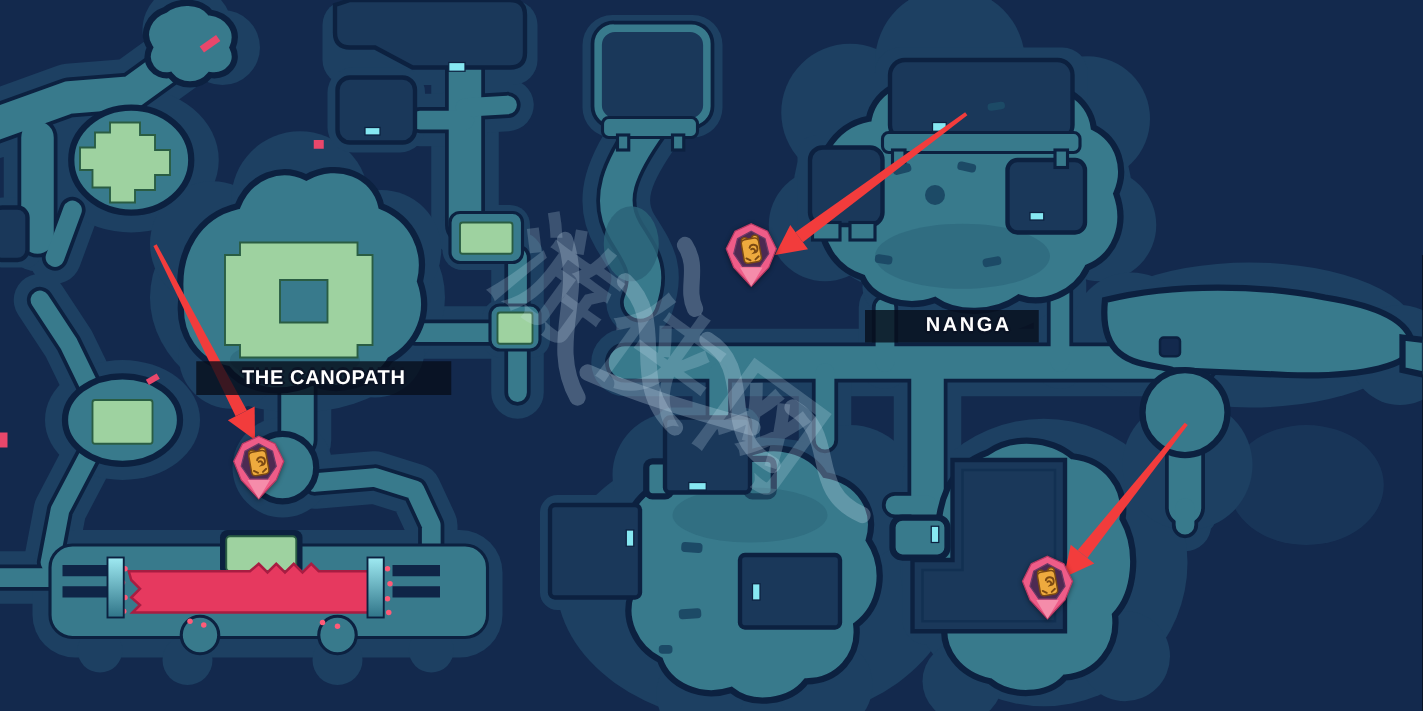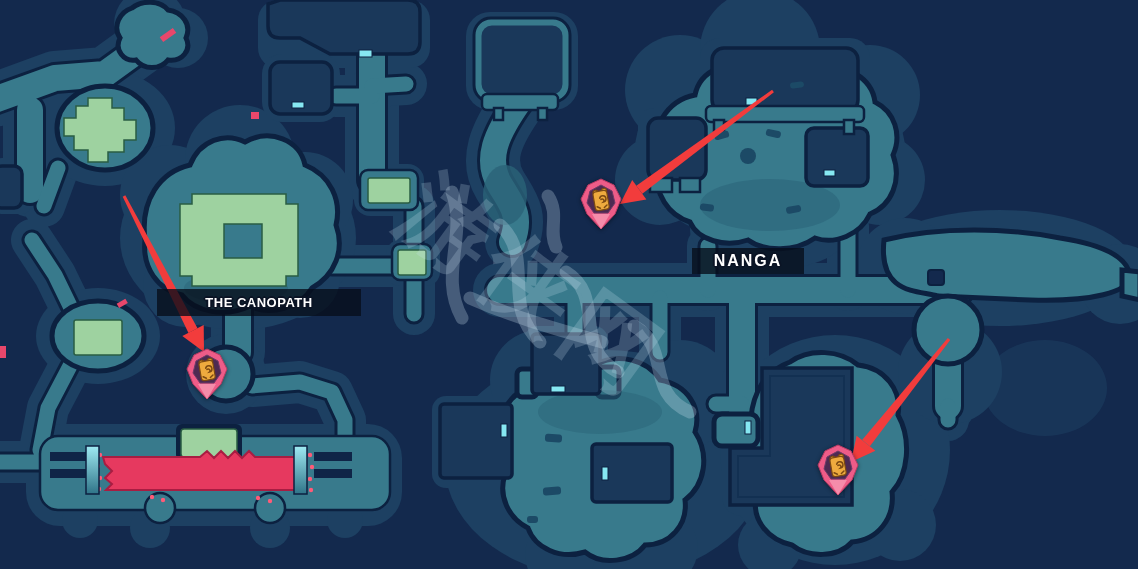--- a/index.html
+++ b/index.html
@@ -36,22 +36,22 @@
   .pin-tablet{fill:var(--marker-gold,#eeaa3e);stroke:#7c4a12;stroke-width:1.2;}
   .pin-mark{fill:none;stroke:#7c4a12;stroke-width:1.5;stroke-linecap:round;}
 
   
   .area-label{
     position:absolute;display:flex;align-items:center;justify-content:center;
     background:rgba(7,13,26,.78);color:#fff;font-weight:bold;
     text-shadow:-2px 0 #0b1425,2px 0 #0b1425,0 -2px #0b1425,0 2px #0b1425,
                 -1px -1px #0b1425,1px 1px #0b1425,-1px 1px #0b1425,1px -1px #0b1425;
   }
-  #label-canopath{left:157px;top:289px;width:204px;height:27px;font-size:13px;letter-spacing:.5px;}
-  #label-nanga{left:692px;top:248px;width:112px;height:26px;font-size:16px;letter-spacing:2px;}
+  #label-canopath{left:157px;top:289px;width:204px;height:27px;font-size:16px;letter-spacing:.5px;}
+  #label-nanga{left:692px;top:248px;width:112px;height:26px;font-size:16px;letter-spacing:2px;padding-left:27px;}
 
   
   #watermark{
     position:absolute;left:448px;top:148px;font-size:92px;font-weight:bold;
     color:rgba(206,226,241,.22);transform:rotate(36deg);transform-origin:0 0;
     letter-spacing:8px;white-space:nowrap;pointer-events:none;
   }
 </style>
 </head>
 <body>

